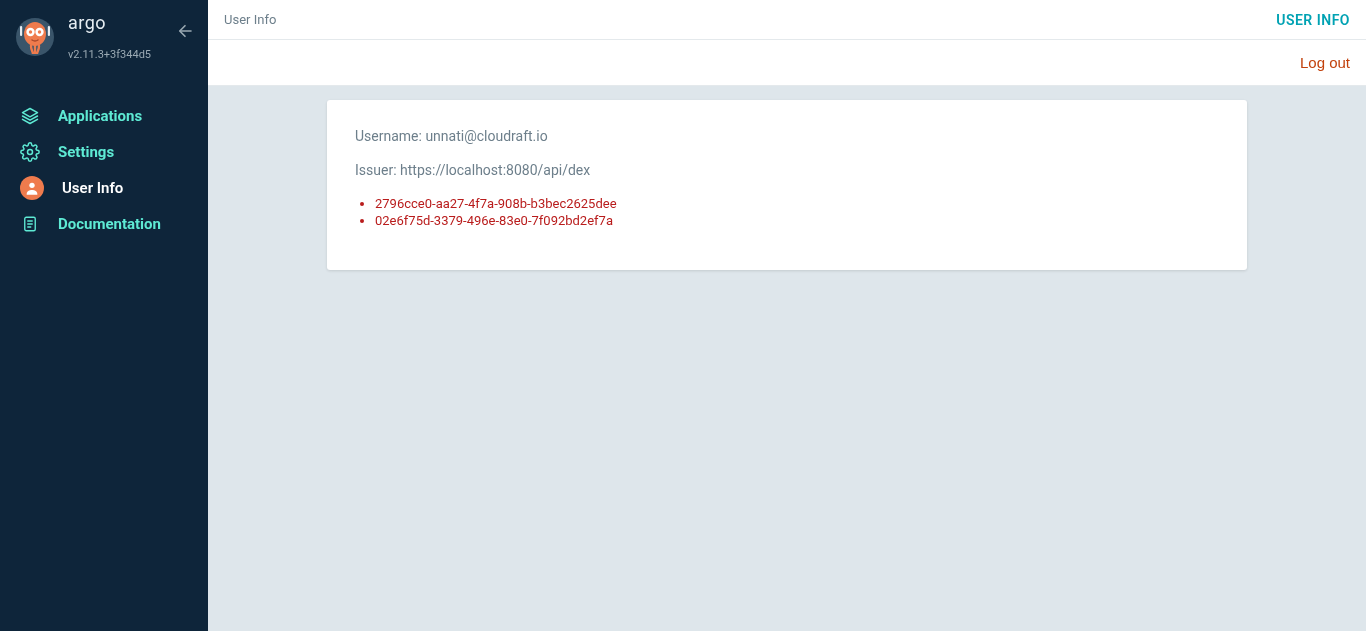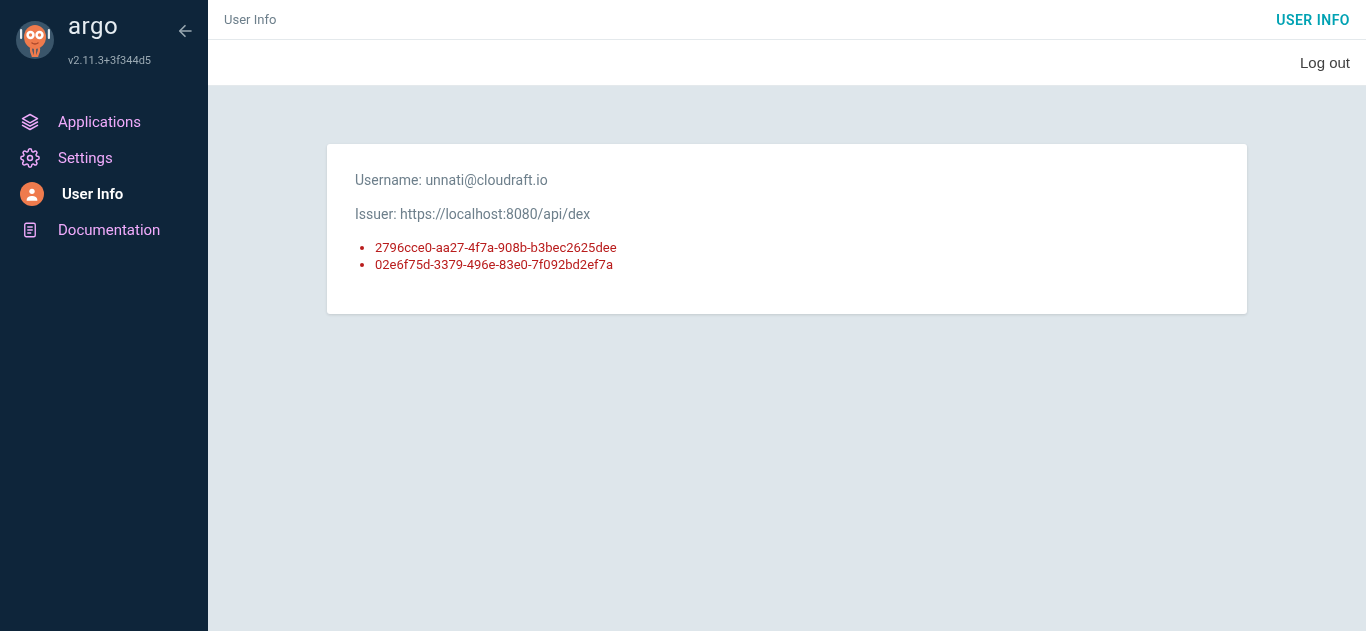--- a/index.html
+++ b/index.html
@@ -40,21 +40,21 @@
       position: relative;
       display: flex;
       align-items: center;
       justify-content: center;
       overflow: hidden;
     }
     .logo-badge svg { display:block; }
     .logo-text-block { display:flex; flex-direction:column; }
     .logo-word {
       color: #e6edf2;
-      font-size: 24px;
+      font-size: 18px;
       font-weight: 400;
       letter-spacing: 0.5px;
       line-height: 1;
     }
     .logo-version {
       color: #9aa9b3;
       font-size: 11px;
       margin-top: 17px;
       line-height: 1;
     }
@@ -68,23 +68,24 @@
     .nav {
       list-style: none;
       margin-top: 30px;
     }
     .nav-item {
       display: flex;
       align-items: center;
       gap: 18px;
       height: 36px;
       padding: 0 20px;
-      color: #f0abfc;
+      color: #5eead4;
       cursor: pointer;
       font-size: 15px;
+      font-weight: bold;
     }
     .nav-item.active { color: #ffffff; font-weight: 600; }
     .nav-icon {
       width: 20px;
       height: 20px;
       display: flex;
       align-items: center;
       justify-content: center;
       flex-shrink: 0;
     }
@@ -128,32 +129,31 @@
       height: 46px;
       background: #ffffff;
       display: flex;
       align-items: center;
       justify-content: flex-end;
       padding: 0 16px;
       border-bottom: 1px solid #e4e9ec;
     }
     .logout-btn {
       font-size: 15px;
-      color: #404040;
+      color: #c2410c;
       background: none;
       border: none;
       cursor: pointer;
     }
 
     .content {
       flex: 1;
       background: #dee6eb;
       padding: 14px 0 0 0;
       overflow: auto;
-      margin-top: 44px;
     }
     .card {
       background: #ffffff;
       width: 920px;
       margin: 0 auto;
       border-radius: 3px;
       box-shadow: 0 1px 3px rgba(0,0,0,0.12);
       padding: 28px 28px 40px 28px;
       color: #6d7f8b;
       font-size: 14px;

